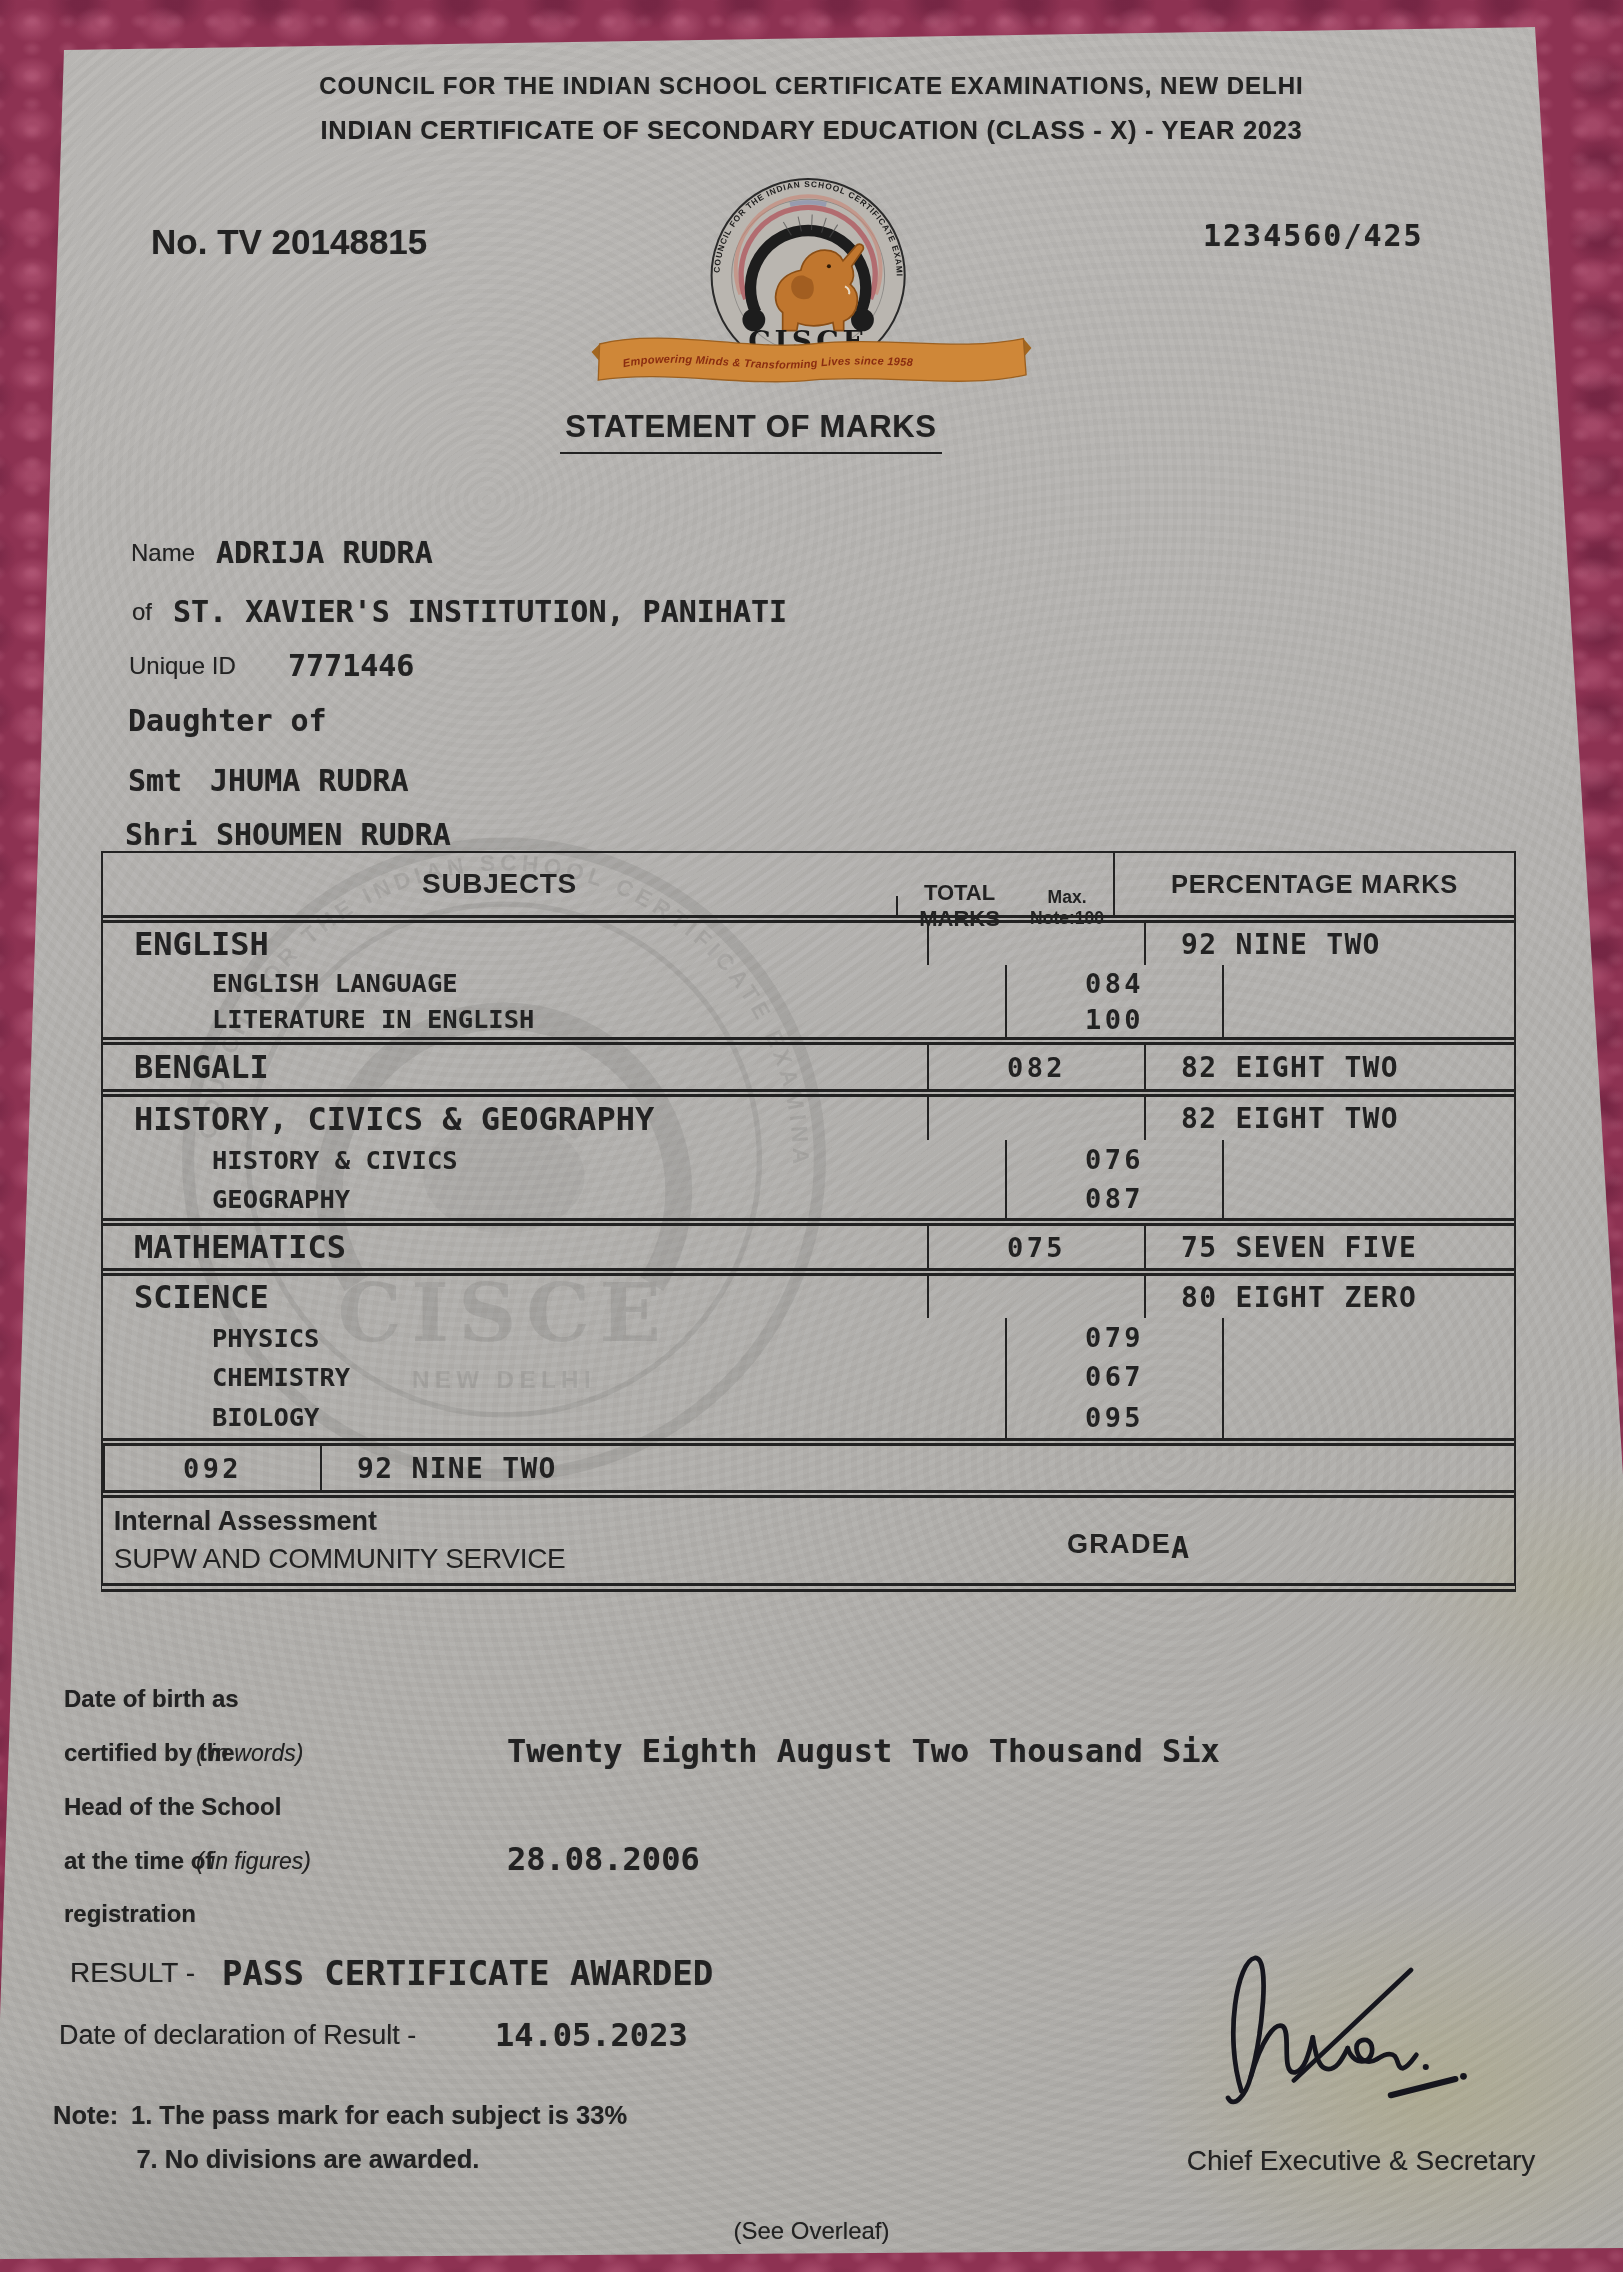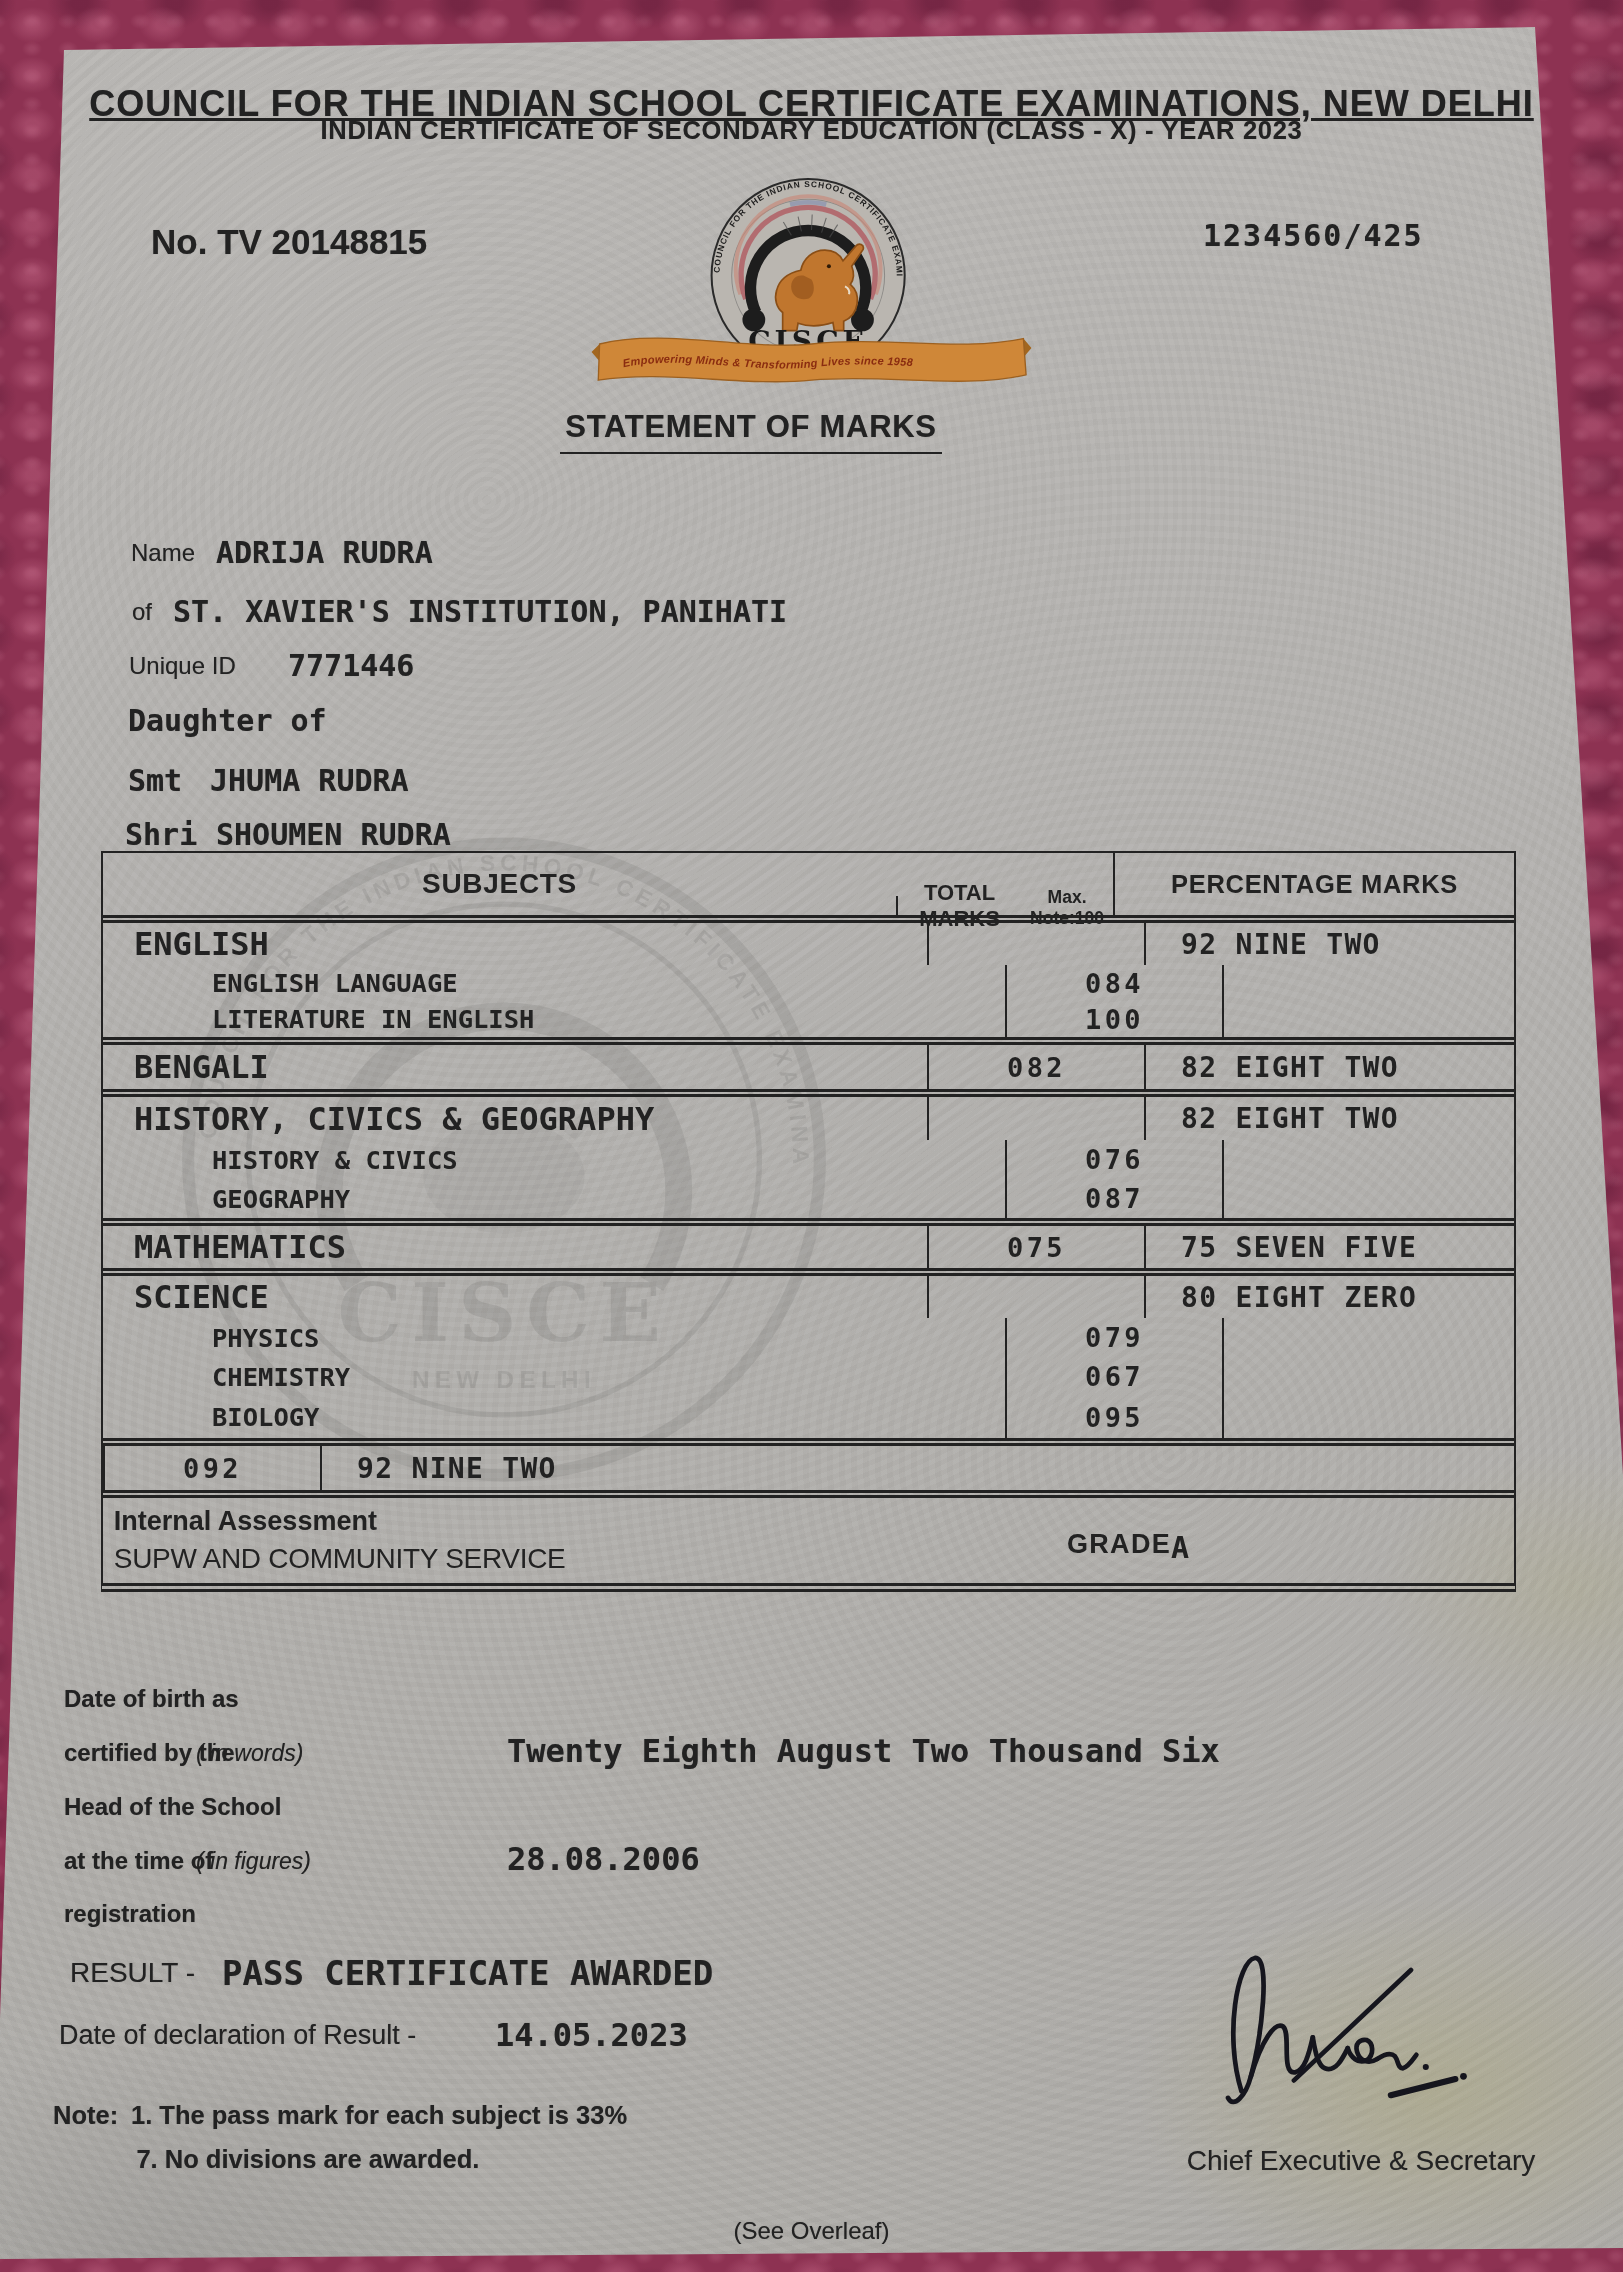--- a/index.html
+++ b/index.html
@@ -22,21 +22,21 @@
       radial-gradient(ellipse 282px 202px at 97% 70%, rgba(172,167,110,.22), transparent 70%),
       radial-gradient(ellipse 470px 336px at 10% 100%, rgba(70,70,72,.12), transparent 70%),
       repeating-radial-gradient(circle at 30% 22%, rgba(0,0,0,.016) 0 4.7px, rgba(255,255,255,.02) 4.7px 9.4px),
       repeating-radial-gradient(circle at 72% 64%, rgba(0,0,0,.015) 0 6px, rgba(255,255,255,.018) 6px 12px);}
   .abs{position:absolute;}
   .ink{color:#222;text-shadow:0 0 0.7px rgba(20,20,20,.4);}
   .sans{font-family:"Liberation Sans",sans-serif;}
   .mono{font-family:"DejaVu Sans Mono","Liberation Mono",monospace;font-weight:bold;}
   .ctr{left:0;right:0;text-align:center;}
   
-  .hdr1{top:83px;font-size:36px;font-weight:bold;letter-spacing:1px;text-decoration:underline;}
+  .hdr1{top:72px;font-size:24px;font-weight:bold;letter-spacing:1px;}
   .hdr2{top:116px;font-size:25.5px;font-weight:bold;letter-spacing:0.7px;}
   .certno{top:222px;left:151px;font-size:35px;font-weight:bold;}
   .serial{top:218px;left:1203px;font-size:30px;letter-spacing:2px;}
   .title-wrap{top:409px;right:121px;left:0;text-align:center;}
   .title-wrap span{display:inline-block;font-size:31px;font-weight:bold;letter-spacing:0.7px;border-bottom:2.7px solid #222;padding:0 5.4px 6.7px;}
   
   .cand-label{font-size:24px;}
   .cand-val{font-size:30px;}
   
   #mtable{left:101px;top:851px;width:1411px;border:2.7px solid #222;border-bottom:9.4px double #222;background:transparent;color:#222;}

